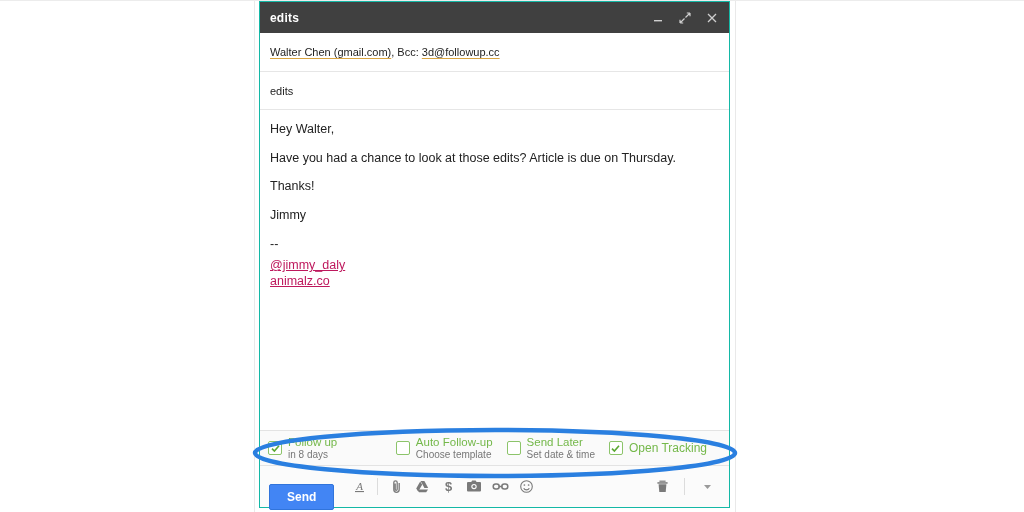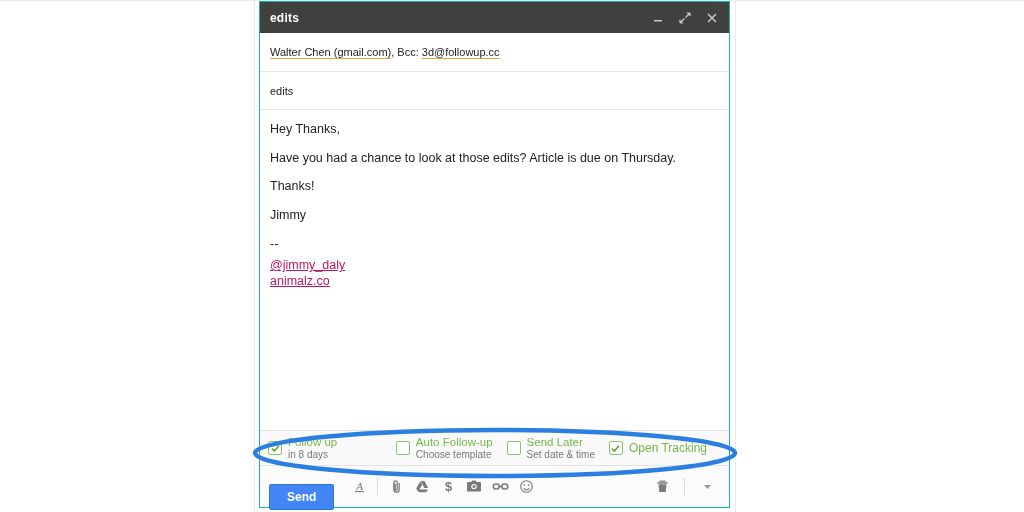--- a/index.html
+++ b/index.html
@@ -157,21 +157,21 @@
       <span class="field-text">
         <span class="spell">Walter Chen (gmail.com)</span><span>, Bcc: </span><span class="spell">3d@followup.cc</span>
       </span>
     </div>
 
     <div class="field-row row-subject">
       <span class="field-text">edits</span>
     </div>
 
     <div class="body-area">
-      <p>Hey Thanks,</p>
+      <p>Hey Walter,</p>
       <p>Have you had a chance to look at those edits? Article is due on Thursday.</p>
       <p>Thanks!</p>
       <p>Jimmy</p>
       <p class="tight">--</p>
       <p>
         <a class="sig-link" href="#">@jimmy_daly</a>
         <a class="sig-link" href="#">animalz.co</a>
       </p>
     </div>
 

